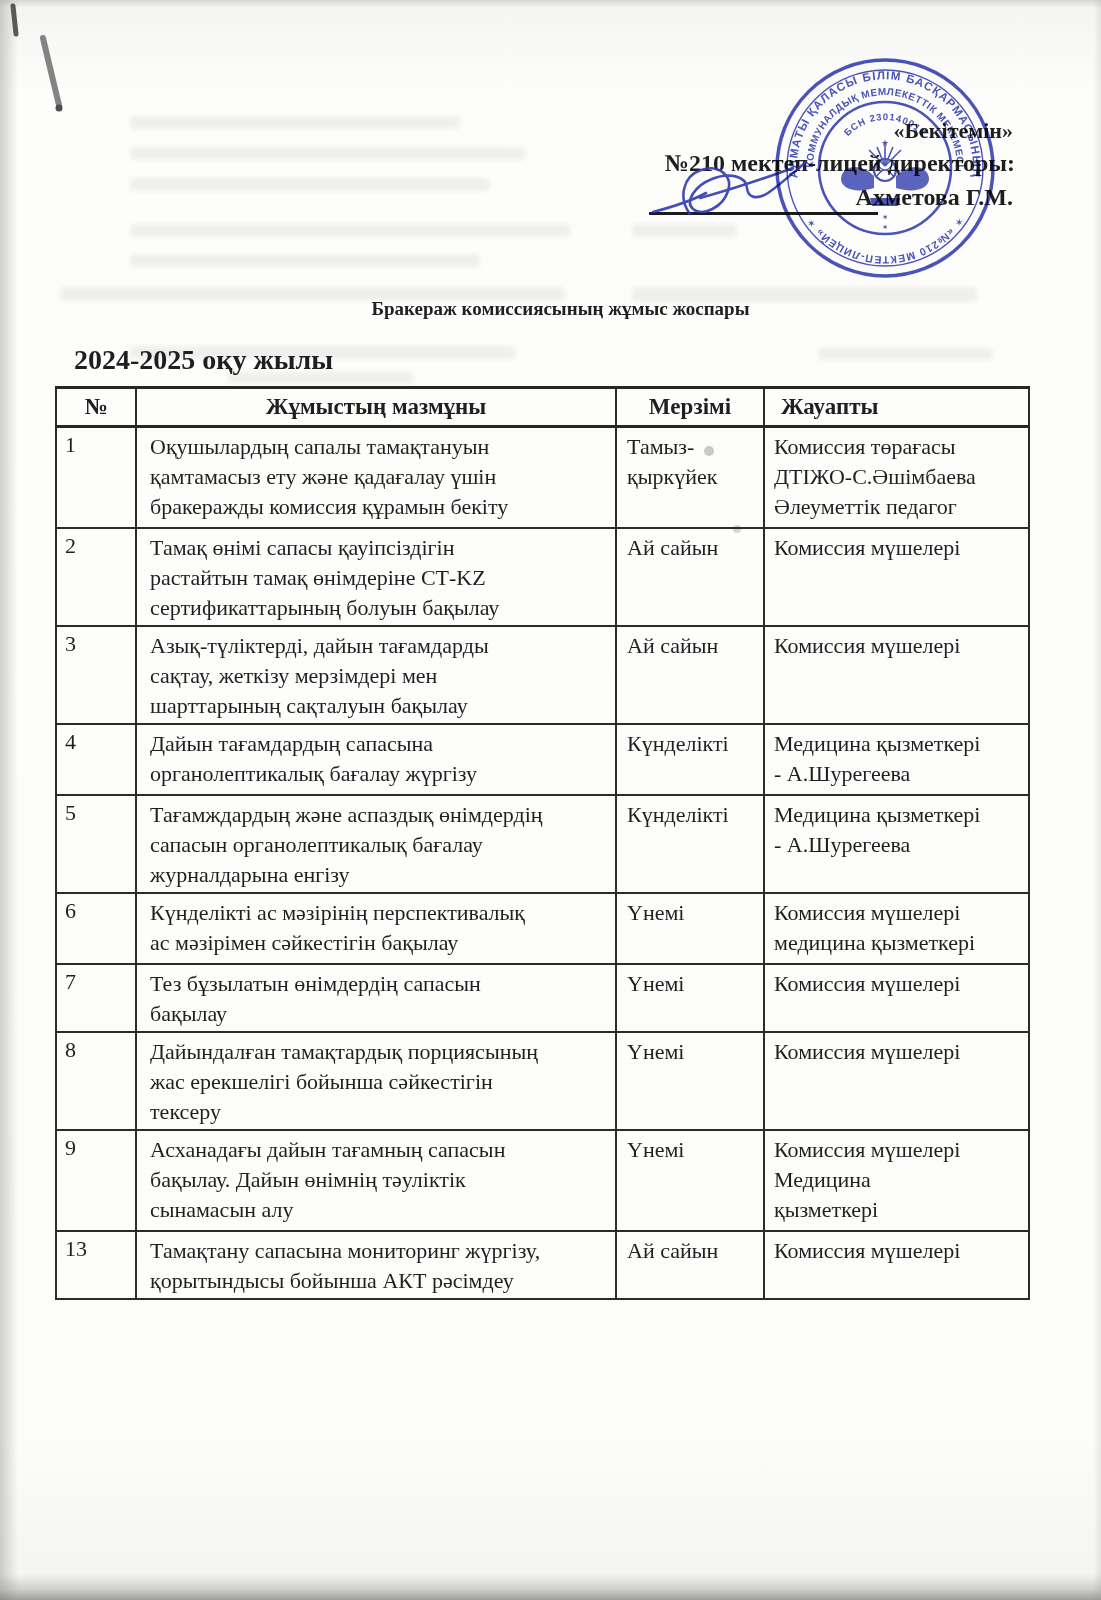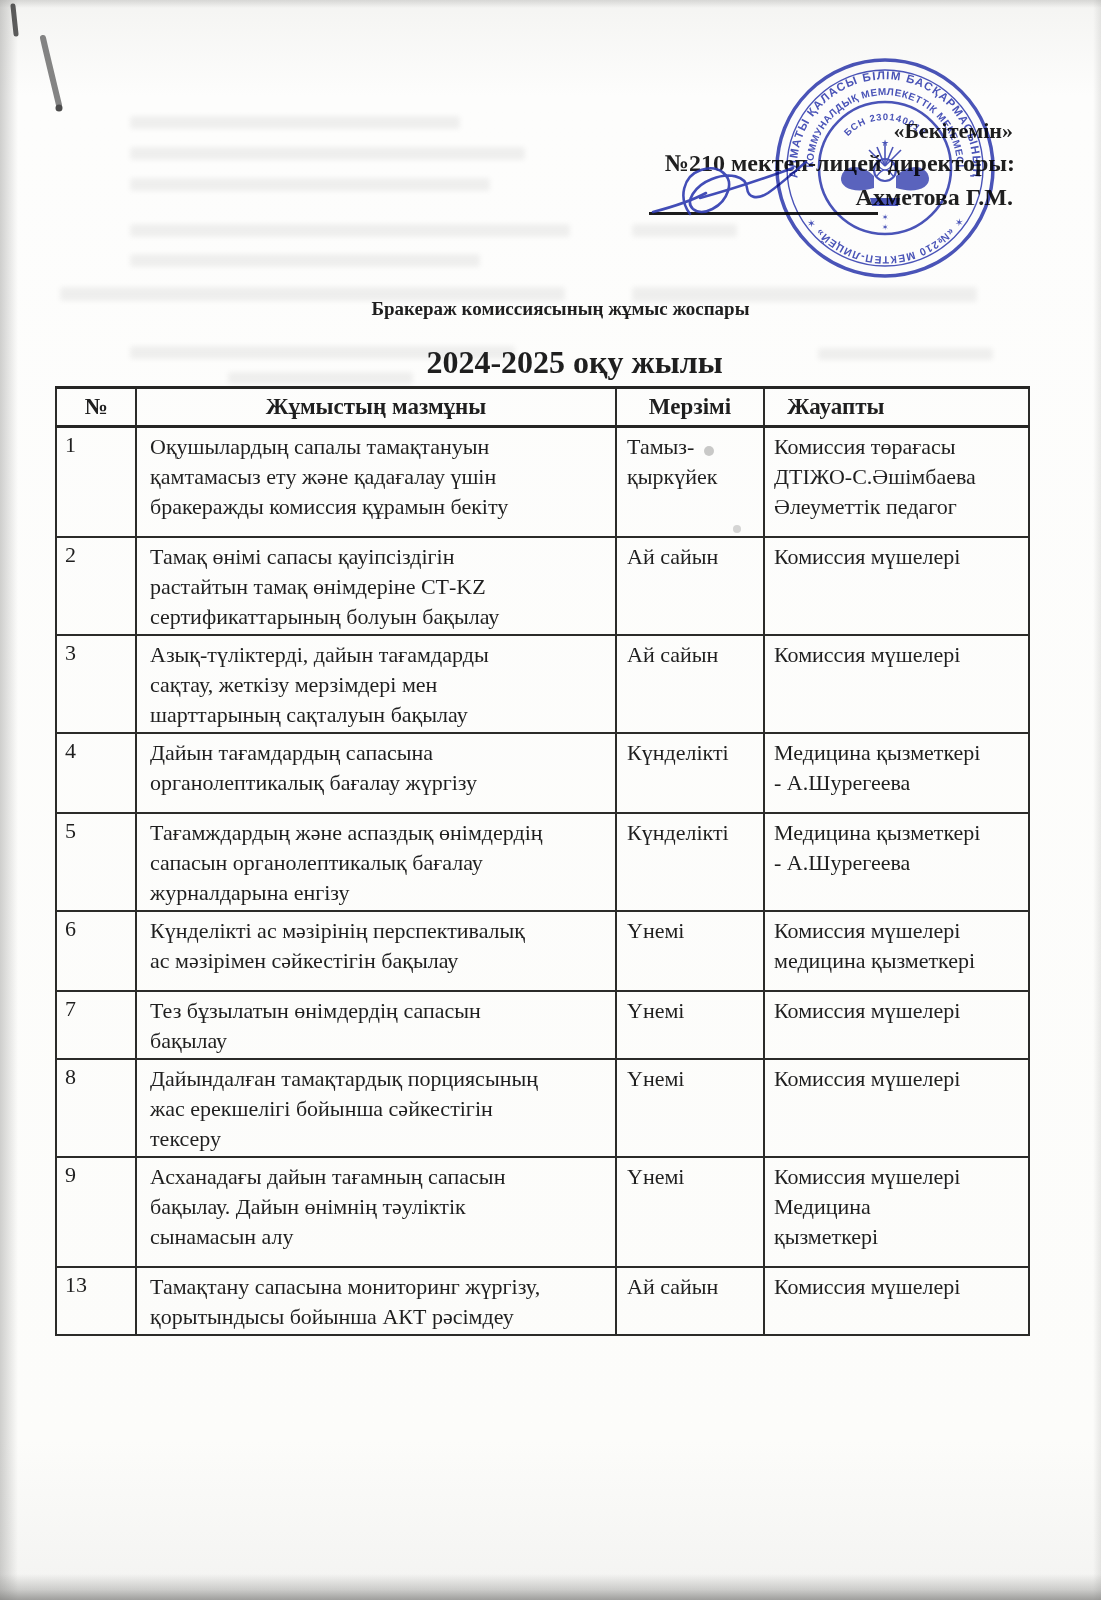--- a/index.html
+++ b/index.html
@@ -20,37 +20,37 @@
   .speck{position:absolute;border-radius:50%;background:#7a7a7a;}
   
   .approval-line{position:absolute;font-weight:bold;white-space:nowrap;}
   .approve-label{top:118px;right:88px;font-size:22px;}
   .director-line{top:150px;right:86px;font-size:24px;}
   .director-name{top:184px;right:88px;font-size:24px;}
   .sign-underline{position:absolute;left:649px;top:212px;width:229px;height:3px;background:#1c1c1c;}
   
   .doc-title{position:absolute;left:74px;top:298px;width:973px;text-align:center;
              font-size:19px;font-weight:bold;}
-  .doc-subtitle{position:absolute;left:88px;top:344px;width:973px;text-align:center;
-             font-size:32px;font-weight:bold;}
+  .doc-subtitle{position:absolute;left:74px;top:344px;width:973px;text-align:left;
+             font-size:28px;font-weight:bold;}
   
   table.plan{position:absolute;left:55px;top:386px;width:973px;border-collapse:collapse;
              table-layout:fixed;font-size:22px;line-height:30px;}
   table.plan col.c1{width:80px;} table.plan col.c2{width:480px;}
   table.plan col.c3{width:148px;} table.plan col.c4{width:265px;}
   table.plan th,table.plan td{border:2px solid #2b2b29;vertical-align:top;
              white-space:pre-line;overflow:hidden;}
   table.plan th{font-size:23px;font-weight:bold;height:34px;vertical-align:middle;
              white-space:nowrap;border-top:3px solid #262624;border-bottom:3px solid #262624;}
   th.h-no,th.h-content,th.h-period{text-align:center;}
-  th.h-resp{text-align:left;padding-left:22px;}
+  th.h-resp{text-align:left;padding-left:16px;}
   td.c-no{padding:2px 4px 2px 8px;}
   td.c-content{padding:4px 8px 2px 13px;}
   td.c-period{padding:4px 4px 14px 10px;}
-  td.c-responsible{padding:4px 4px 14px 9px;}
+  td.c-responsible{padding:4px 4px 5px 9px;}
   
   .overlay{position:absolute;left:0;top:0;pointer-events:none;}
   .stamp-svg{position:absolute;left:770px;top:53px;mix-blend-mode:multiply;opacity:.92;}
   .stamp-text{font-family:"Liberation Sans","DejaVu Sans",sans-serif;font-weight:bold;}
 </style>
 </head>
 <body>
 
 <div class="page">
 

